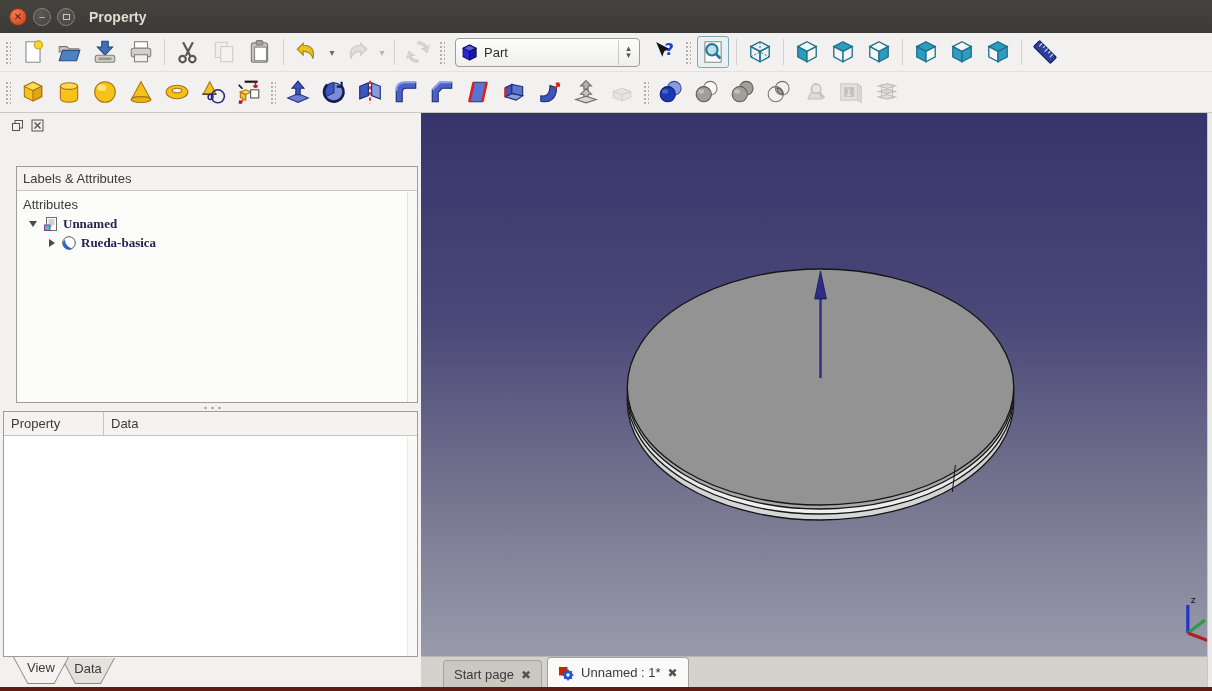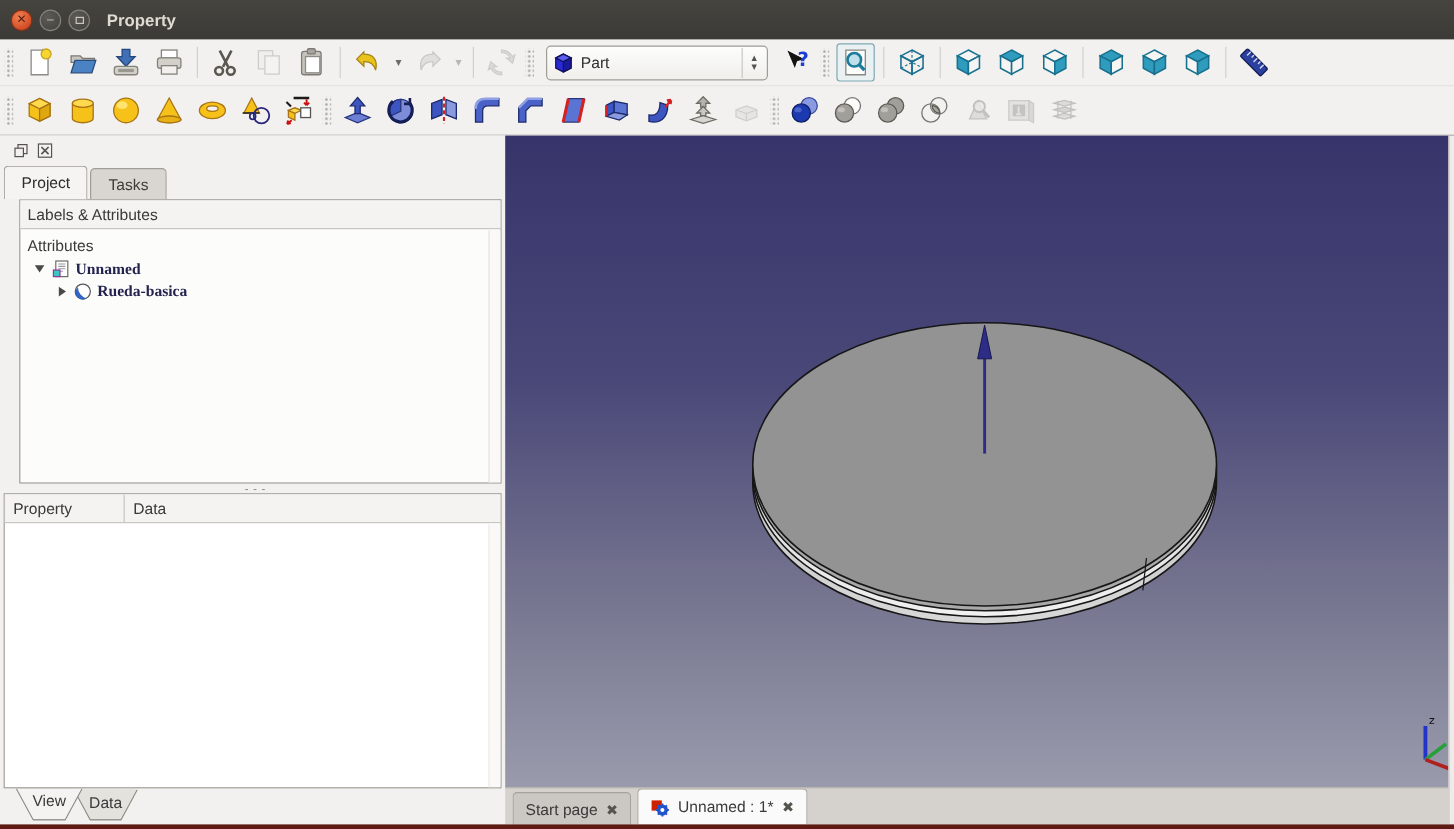--- a/index.html
+++ b/index.html
@@ -92,21 +92,21 @@
   .btab.active .face { background:#f4f3f1; }
   .btab.inactive { z-index:1; top:1px; height:26px; }
   .btab.inactive .face { background:#e4e2dd; }
 
   
   .viewport { position:relative; flex:1; height:100%; display:flex; flex-direction:column; }
   .scene { position:relative; flex:1; background:linear-gradient(#36346a,#4a4878 38%,#75748f 70%,#999bac); overflow:hidden; }
   .scene svg.scene-svg { position:absolute; inset:0; width:100%; height:100%; }
 
   
-  .mdi { height:31px; background:#d5d2ce; border-top:1px solid #b8b6b0; display:flex; align-items:flex-end; padding-left:6px; flex:0 0 auto; }
+  .mdi { height:31px; background:#d5d2ce; border-top:1px solid #b8b6b0; display:flex; align-items:flex-end; padding-left:22px; flex:0 0 auto; }
   .mtab { display:flex; align-items:center; gap:7px; padding:0 10px; height:27px; border:1px solid #a5a29c; border-bottom:none;
     border-radius:4px 4px 0 0; background:#cbc8c3; color:#3a3a3a; margin-right:5px; }
   .mtab.active { background:#fbfafa; height:30px; }
   .mtab svg { width:16px; height:16px; }
   .close-x::before { content:"\2716"; font-size:12px; color:#55534d; font-weight:bold; }
 </style>
 </head>
 <body>
 
 <div class="window">
@@ -554,28 +554,20 @@
             </svg>
         </span>
         <span class="dock-btn">
           <svg viewBox="0 0 13 13">
               <rect x="1" y="1" width="11" height="11" fill="none" stroke="#55534d"></rect>
               <path d="M3.5 3.5l6 6M9.5 3.5l-6 6" stroke="#55534d" stroke-width="1.4"></path>
             </svg>
         </span>
       </div>
 
-      <div class="dock-tabs">
-        <div class="dtab active">
-            <span>Project</span>
-          </div>
-        <div class="dtab">
-            <span>Tasks</span>
-          </div>
-      </div>
 
       <div class="tree-panel">
         <div class="tree-head">Labels &amp; Attributes</div>
         <div class="tree-scroll"></div>
         <div class="tree-body">
           <div class="tree-row">
             <span class="tree-root">Attributes</span>
           </div>
           <div class="tree-row" style="padding-left:12px;">
             <span class="twist open"></span>

